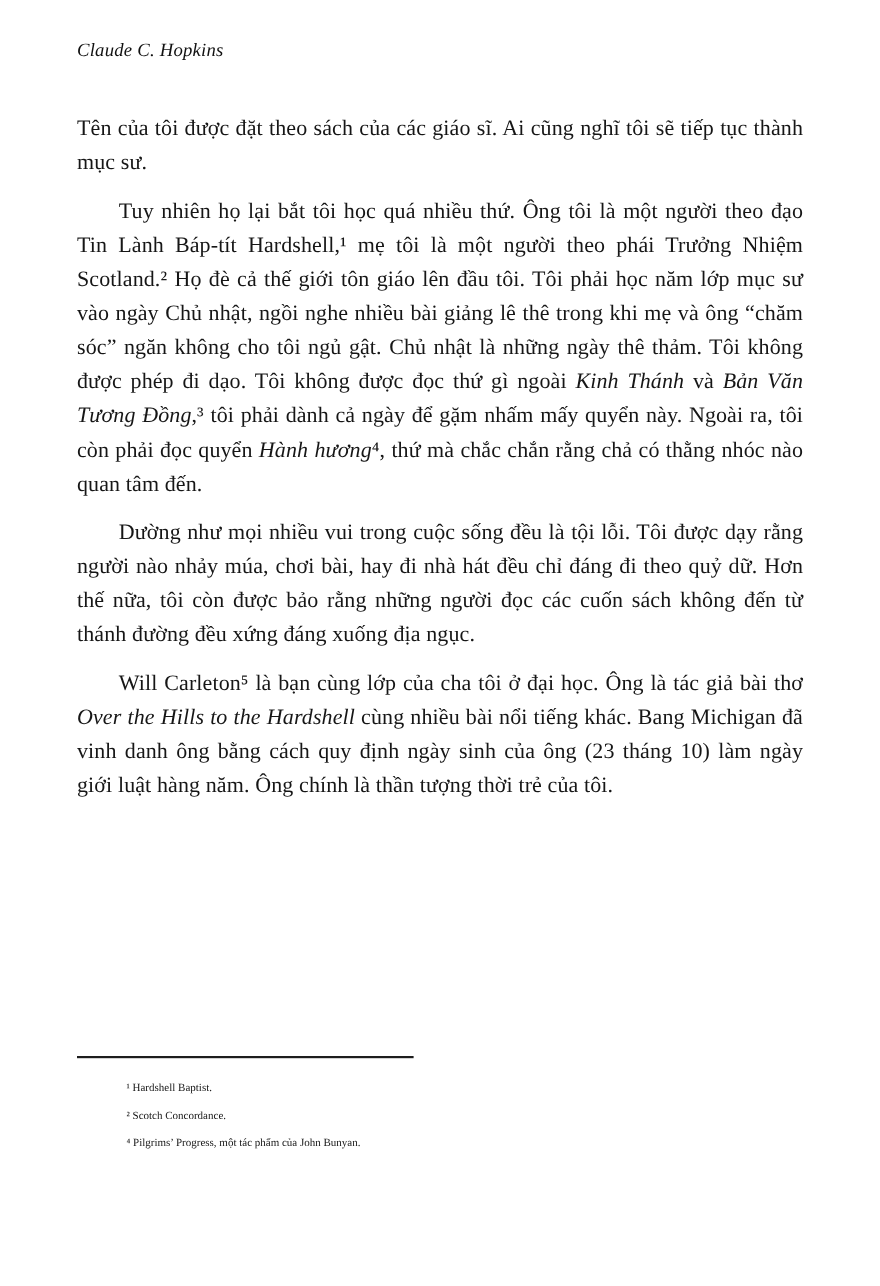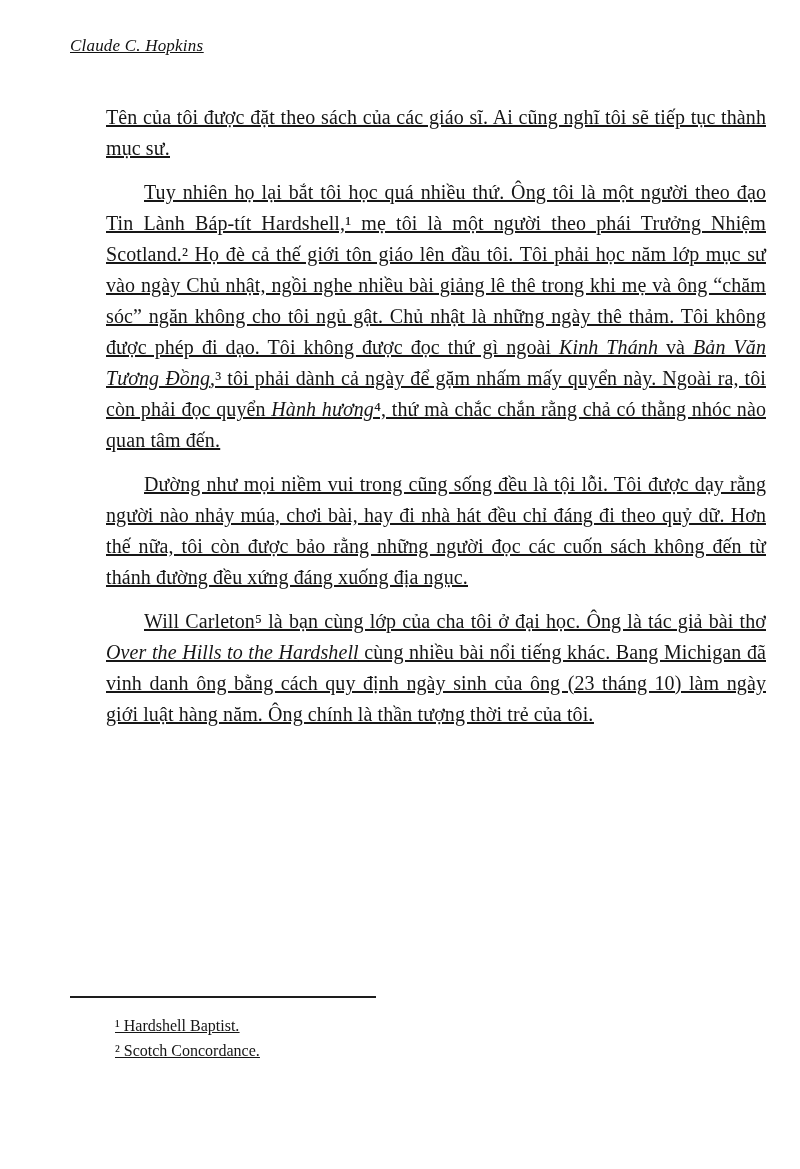--- a/index.html
+++ b/index.html
@@ -1,15 +1,15 @@
 <!DOCTYPE html>
 <html><head>
 <meta charset="utf-8">
 <style>
-  * { margin: 0; padding: 0; box-sizing: border-box; text-decoration: underline; }
+  * { margin: 0; padding: 0; box-sizing: border-box; }
   html, body { background: #ffffff; }
   body {
     width: 800px;
     height: 1169px;
     font-family: "Liberation Serif", "DejaVu Serif", serif;
     color: #151515;
     position: relative;
     overflow: hidden;
   }
   .page {
@@ -19,37 +19,37 @@
     padding: 36px 70px 0 70px;
     background: #ffffff;
   }
   .running-header {
     font-style: italic;
     font-size: 17px;
     letter-spacing: 0.2px;
     margin-bottom: 46px;
     color: #111111;
   }
-  .body-text { width: 660px; margin-left: 36px; }
+  .body-text { width: 660px; }
   .para {
     font-size: 20px;
     line-height: 31px;
     text-align: justify;
     letter-spacing: 0.1px;
     margin-bottom: 13px;
     color: #161616;
   }
   .para.indent { text-indent: 38px; }
   .para i { font-style: italic; }
   .footnotes {
     position: absolute;
     left: 70px;
-    top: 996px;
+    top: 960px;
     width: 660px;
-    font-size: 16px;
+    font-size: 10px;
     line-height: 25px;
     color: #161616;
   }
   .footnote-rule {
     width: 306px;
     border: none;
     border-top: 2px solid #1d1d1d;
     margin-bottom: 15px;
   }
   .footnote { padding-left: 45px; }
@@ -57,23 +57,24 @@
 </head>
 <body>
 
 <div class="page">
 
   <div class="running-header">Claude C. Hopkins</div>
 
   <div class="body-text">
     <p class="para">Tên của tôi được đặt theo sách của các giáo sĩ. Ai cũng nghĩ tôi sẽ tiếp tục thành mục sư.</p>
     <p class="para indent">Tuy nhiên họ lại bắt tôi học quá nhiều thứ. Ông tôi là một người theo đạo Tin Lành Báp-tít Hardshell,¹ mẹ tôi là một người theo phái Trưởng Nhiệm Scotland.² Họ đè cả thế giới tôn giáo lên đầu tôi. Tôi phải học năm lớp mục sư vào ngày Chủ nhật, ngồi nghe nhiều bài giảng lê thê trong khi mẹ và ông “chăm sóc” ngăn không cho tôi ngủ gật. Chủ nhật là những ngày thê thảm. Tôi không được phép đi dạo. Tôi không được đọc thứ gì ngoài <i>Kinh Thánh</i> và <i>Bản Văn Tương Đồng</i>,³ tôi phải dành cả ngày để gặm nhấm mấy quyển này. Ngoài ra, tôi còn phải đọc quyển <i>Hành hương</i>⁴, thứ mà chắc chắn rằng chả có thằng nhóc nào quan tâm đến.</p>
-    <p class="para indent">Dường như mọi niềm vui trong cũng sống đều là tội lỗi. Tôi được dạy rằng người nào nhảy múa, chơi bài, hay đi nhà hát đều chỉ đáng đi theo quỷ dữ. Hơn thế nữa, tôi còn được bảo rằng những người đọc các cuốn sách không đến từ thánh đường đều xứng đáng xuống địa ngục.</p>
+    <p class="para indent">Dường như mọi nhiều vui trong cuộc sống đều là tội lỗi. Tôi được dạy rằng người nào nhảy múa, chơi bài, hay đi nhà hát đều chỉ đáng đi theo quỷ dữ. Hơn thế nữa, tôi còn được bảo rằng những người đọc các cuốn sách không đến từ thánh đường đều xứng đáng xuống địa ngục.</p>
     <p class="para indent">Will Carleton⁵ là bạn cùng lớp của cha tôi ở đại học. Ông là tác giả bài thơ <i>Over the Hills to the Hardshell</i> cùng nhiều bài nổi tiếng khác. Bang Michigan đã vinh danh ông bằng cách quy định ngày sinh của ông (23 tháng 10) làm ngày giới luật hàng năm. Ông chính là thần tượng thời trẻ của tôi.</p>
   </div>
 
   <div class="footnotes">
     <hr class="footnote-rule">
     <div class="footnote">¹ Hardshell Baptist.</div>
     <div class="footnote">² Scotch Concordance.</div>
+    <div class="footnote">⁴ Pilgrims’ Progress, một tác phẩm của John Bunyan.</div>
   </div>
 
 </div>
 
 </body></html>

